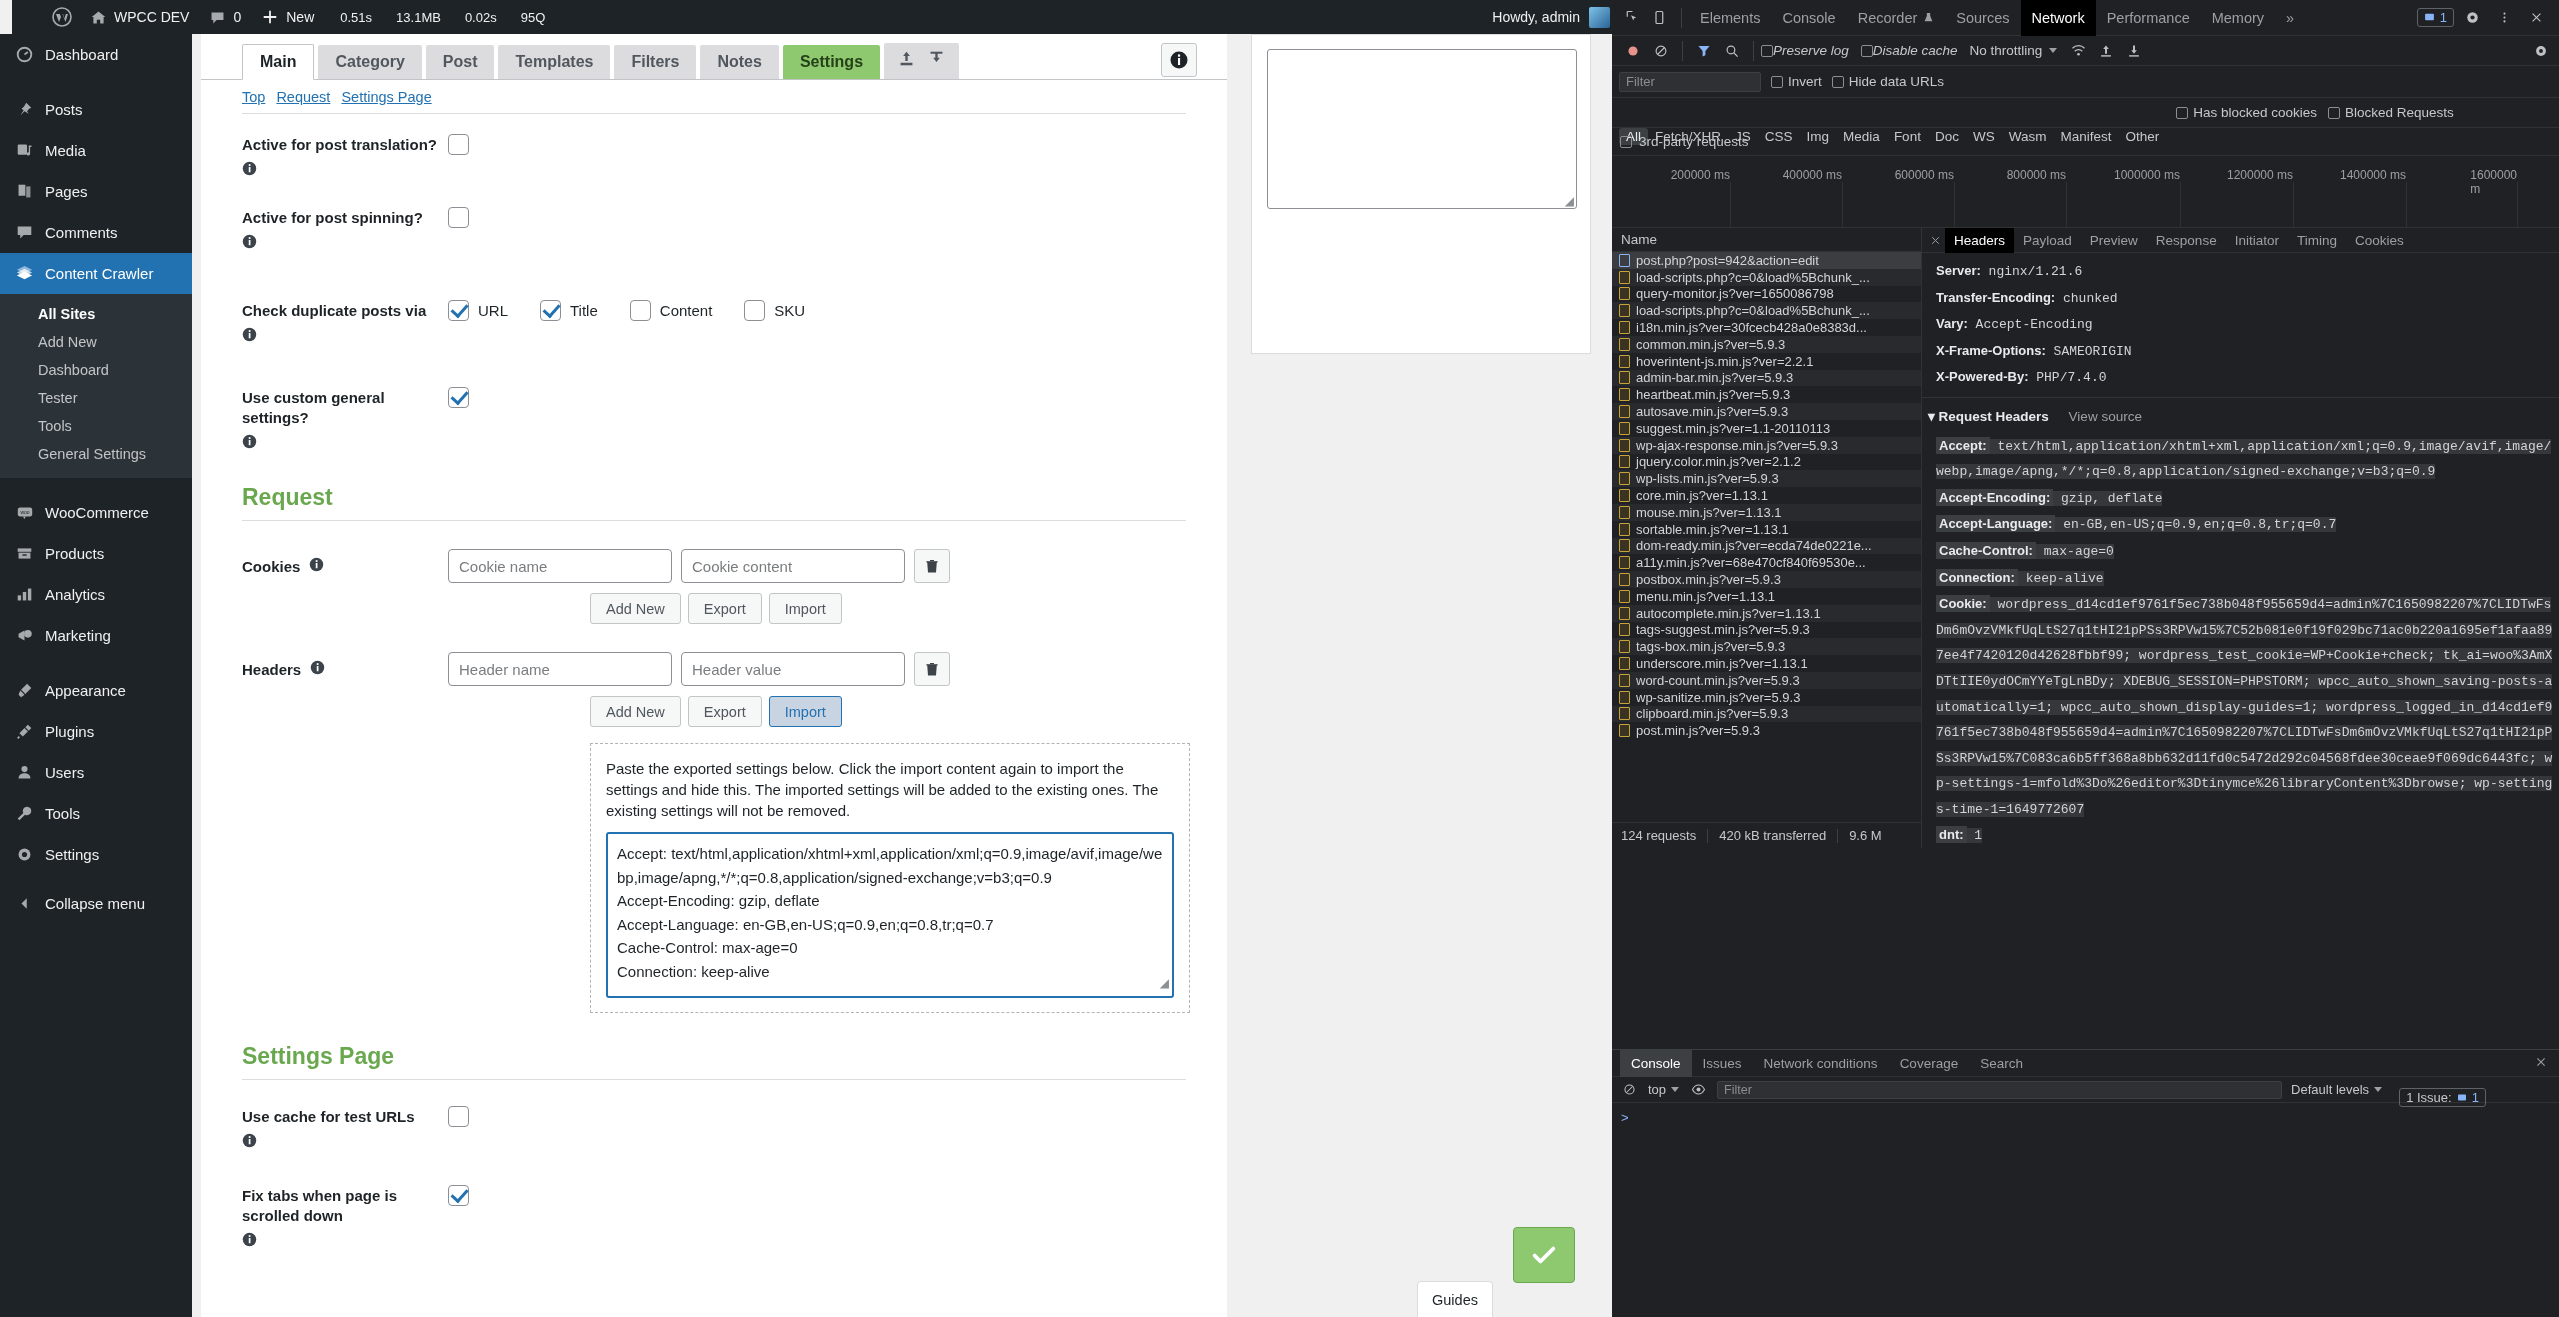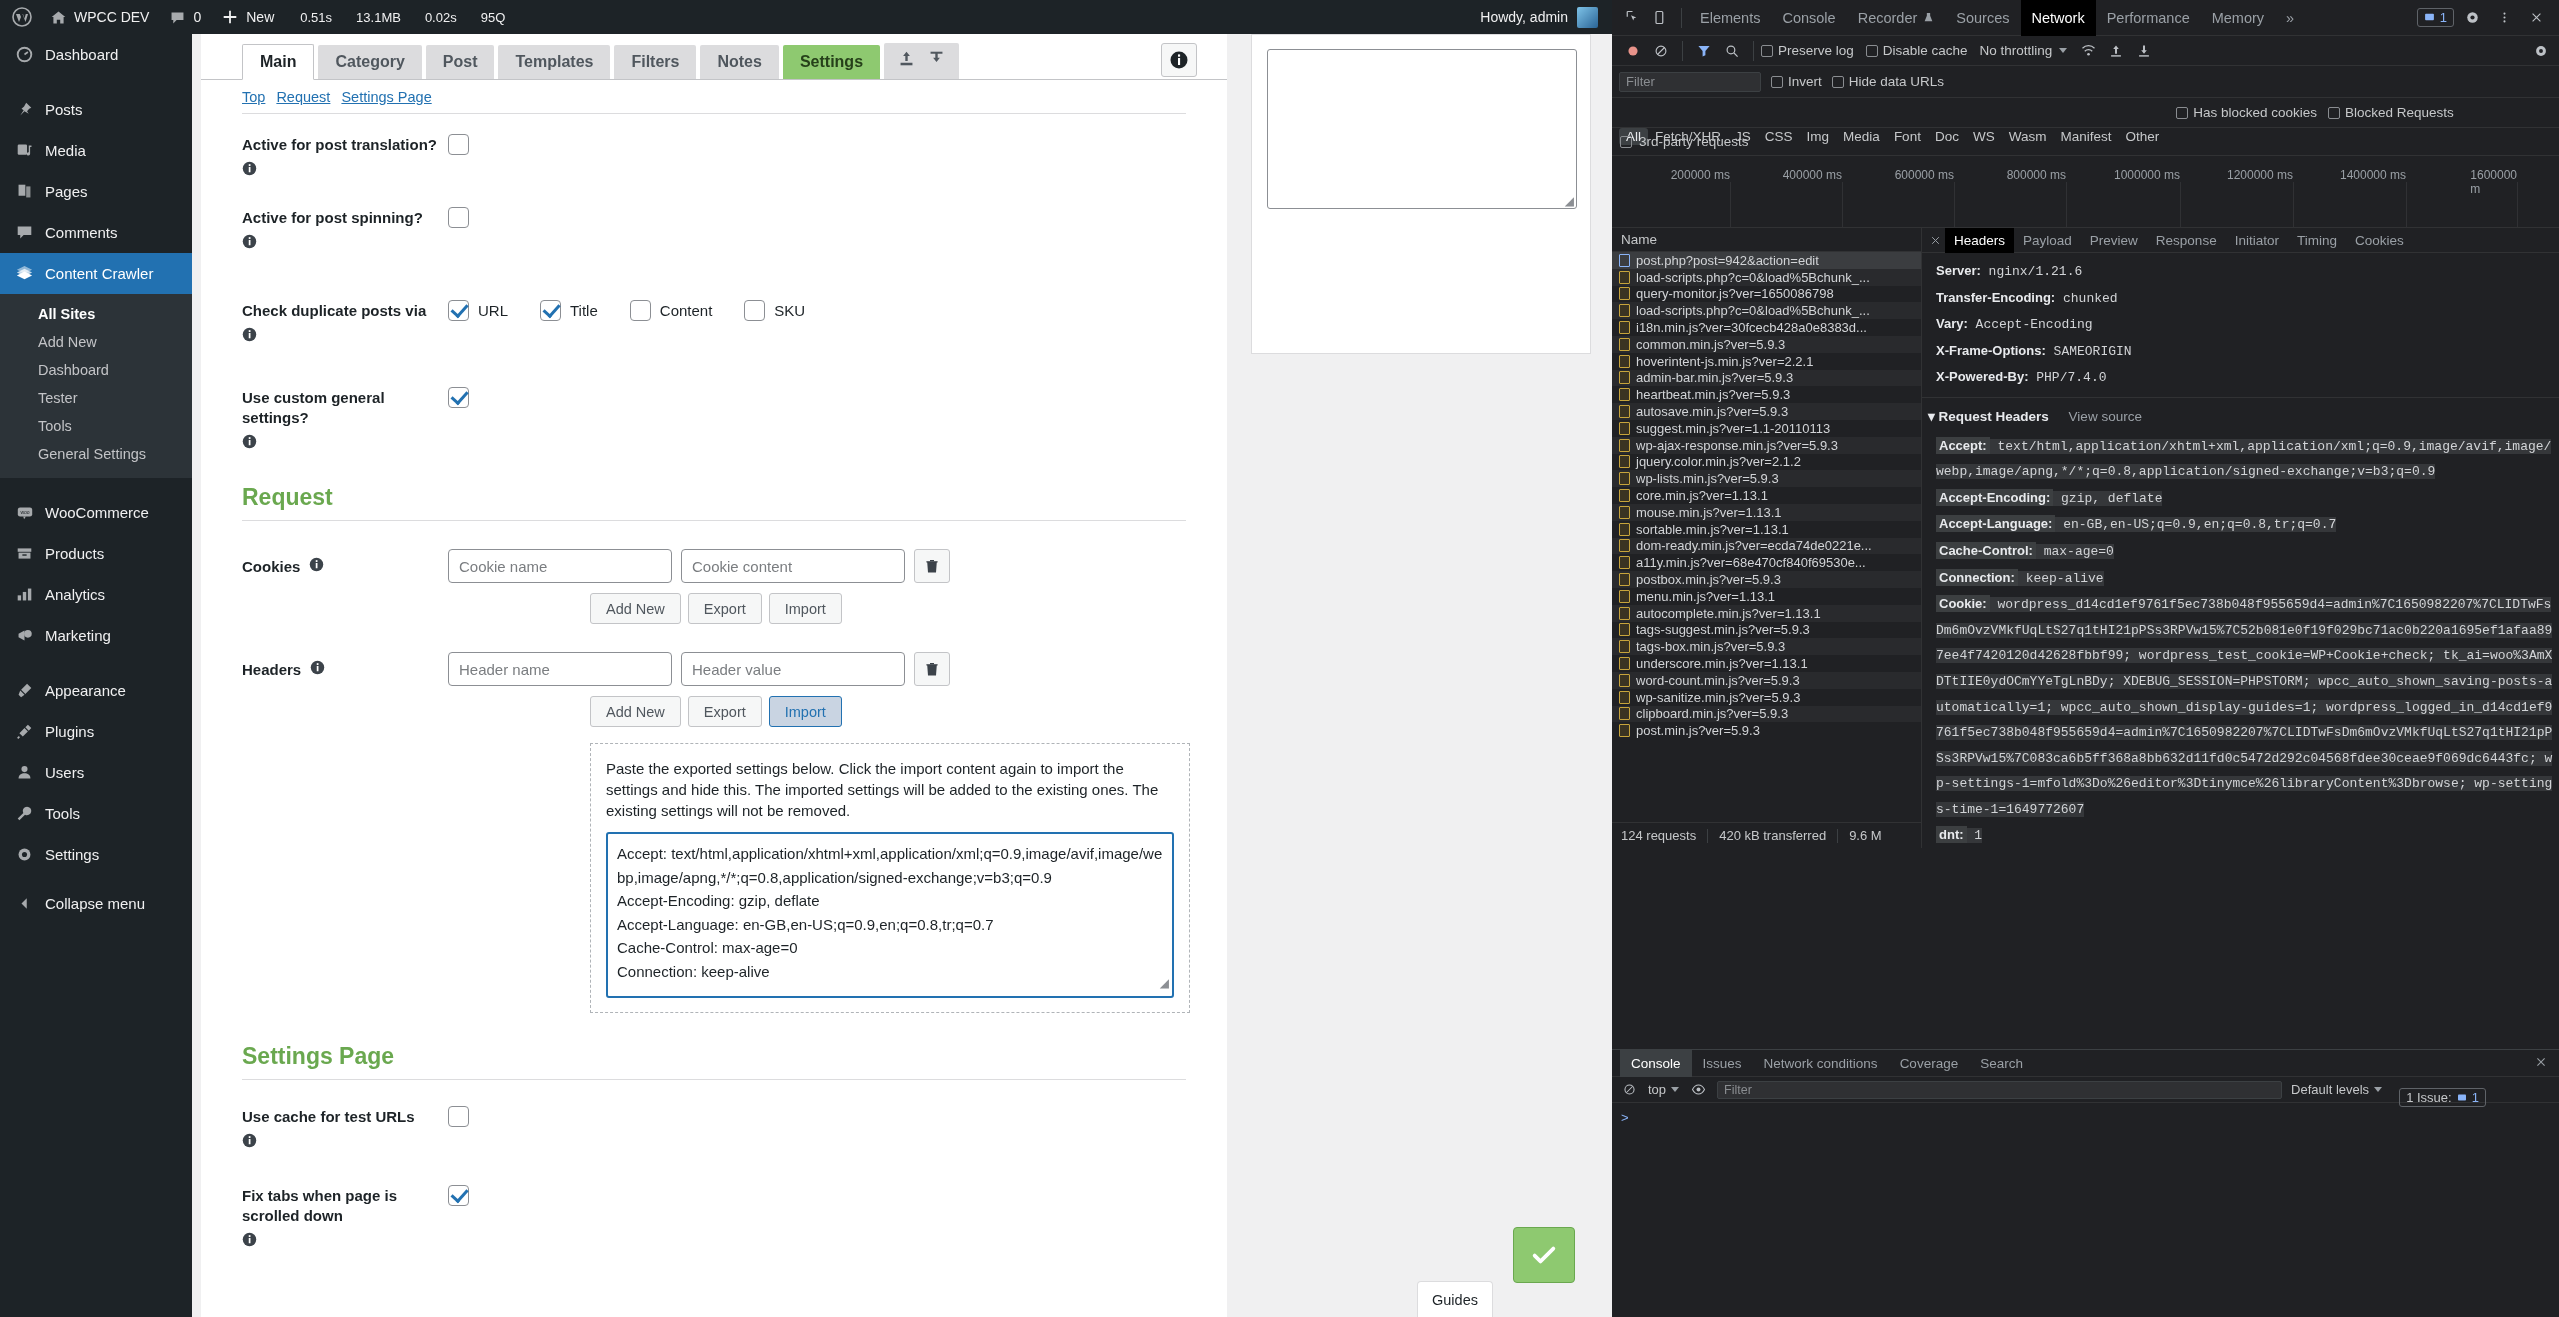--- a/index.html
+++ b/index.html
@@ -6,25 +6,26 @@
   html, body {
     width: 2559px; height: 1317px;
     overflow: hidden;
     font-family: "Liberation Sans", sans-serif;
     background: #f0f0f1;
   }
   .app { position: relative; width: 2559px; height: 1317px; }
 
   
   .wp-adminbar {
-    position: absolute; top: 0; left: 0;
+    position: absolute; top: 0; left: 12px;
     width: 1612px; height: 34px;
     background: #1d2327; color: #f0f0f1;
     display: flex; align-items: center;
     font-size: 14px;
+    padding-left: 28px;
   }
   .ab-item { display:flex; align-items:center; gap:7px; padding: 0 10px; height: 34px; color:#f0f0f1; white-space:nowrap;}
   .ab-logo { padding-left: 12px; padding-right: 8px; }
   .ab-metric { padding: 0 6px; font-size: 13px; color:#f0f0f1;}
   .ab-right { margin-left:auto; display:flex; align-items:center; padding-right: 14px; gap: 9px; }
   .ab-avatar { width:21px; height:21px; border-radius:2px; background:linear-gradient(135deg,#7ec3e8,#2a6496); display:inline-block;}
 
   
   .sidebar {
     position: absolute; top: 34px; left: 0;
@@ -134,21 +135,21 @@
   }
   .dt-topbar { display:flex; align-items:center; height:36px; border-bottom:1px solid #313234; padding-left:6px; gap:0; }
   .dt-iconbtn { width:28px;height:28px;display:flex;align-items:center;justify-content:center;}
   .dt-vsep { width:1px; height:20px; background:#3c4043; margin:0 7px;}
   .dt-tab { padding: 0 11px; height:36px; line-height:36px; color:#9aa0a6; font-size:14.5px;}
   .dt-tab.active { background:#000; color:#fff; }
   .dt-right { margin-left:auto; display:flex; align-items:center; gap:4px; padding-right:9px;}
   .issue-chip { display:flex;align-items:center;gap:5px;border:1px solid #5f6368;border-radius:3px;padding:1px 6px;color:#8ab4f8;font-size:13px;}
 
   .dt-netbar { display:flex; align-items:center; height:30px; border-bottom:1px solid #313234; padding-left:7px; gap:0; color:#c6c8ca; font-size:13.5px;}
-  .dt-netbar .lbl { margin-left:5px; margin-right:12px; }
+  .dt-netbar .lbl { margin-right:12px;font-style:italic; }
   .dtcb { width:12px;height:12px;border:1px solid #8a8d91;border-radius:2px;display:inline-block;flex:none;}
   .throttle { display:flex;align-items:center;gap:7px;margin-right:7px;}
   .caret-dn { width:0;height:0;border-left:4px solid transparent;border-right:4px solid transparent;border-top:5px solid #9aa0a6;}
 
   .dt-filterbar { display:flex; align-items:center; height:32px; border-bottom:1px solid #313234; padding-left:7px; gap:10px; font-size:13.5px; color:#c6c8ca;}
   .filter-input { width:142px;height:20px;background:#2f3033;border:1px solid #3c4043;border-radius:2px;display:flex;align-items:center;padding:0 6px;color:#8a8d91;font-size:13px;}
   .dt-typebar { display:flex; align-items:center; height:30px; border-bottom:1px solid #313234; padding-left:7px; gap:0; font-size:13.5px; color:#c6c8ca; flex-wrap:nowrap;}
   .type-chip { padding: 1px 7px; border-radius:3px; white-space:nowrap;margin-top:47px;}
   .type-chip.sel { background:#3c4043; color:#e8eaed; }
   .dt-3rd { display:flex; align-items:center; height:28px; border-bottom:1px solid #313234; padding-left:8px; gap:7px; font-size:13.5px; color:#c6c8ca;}

